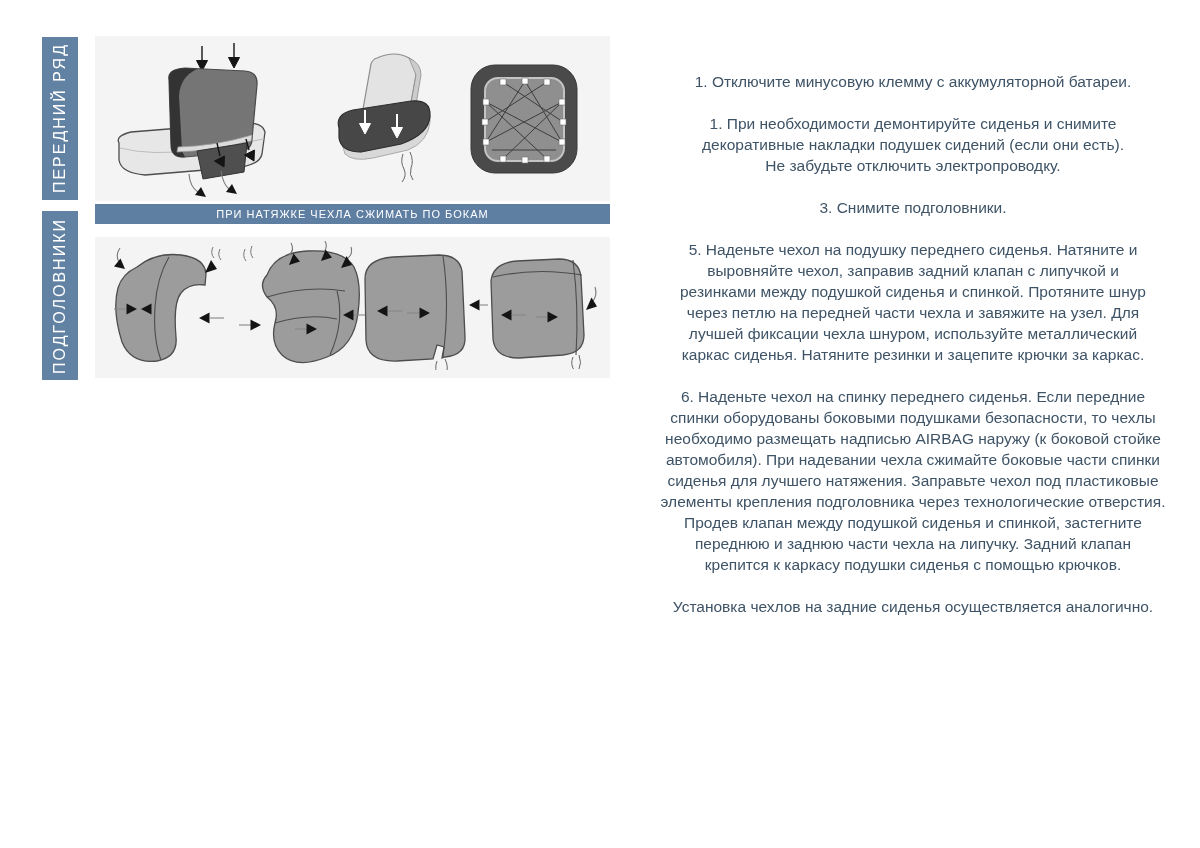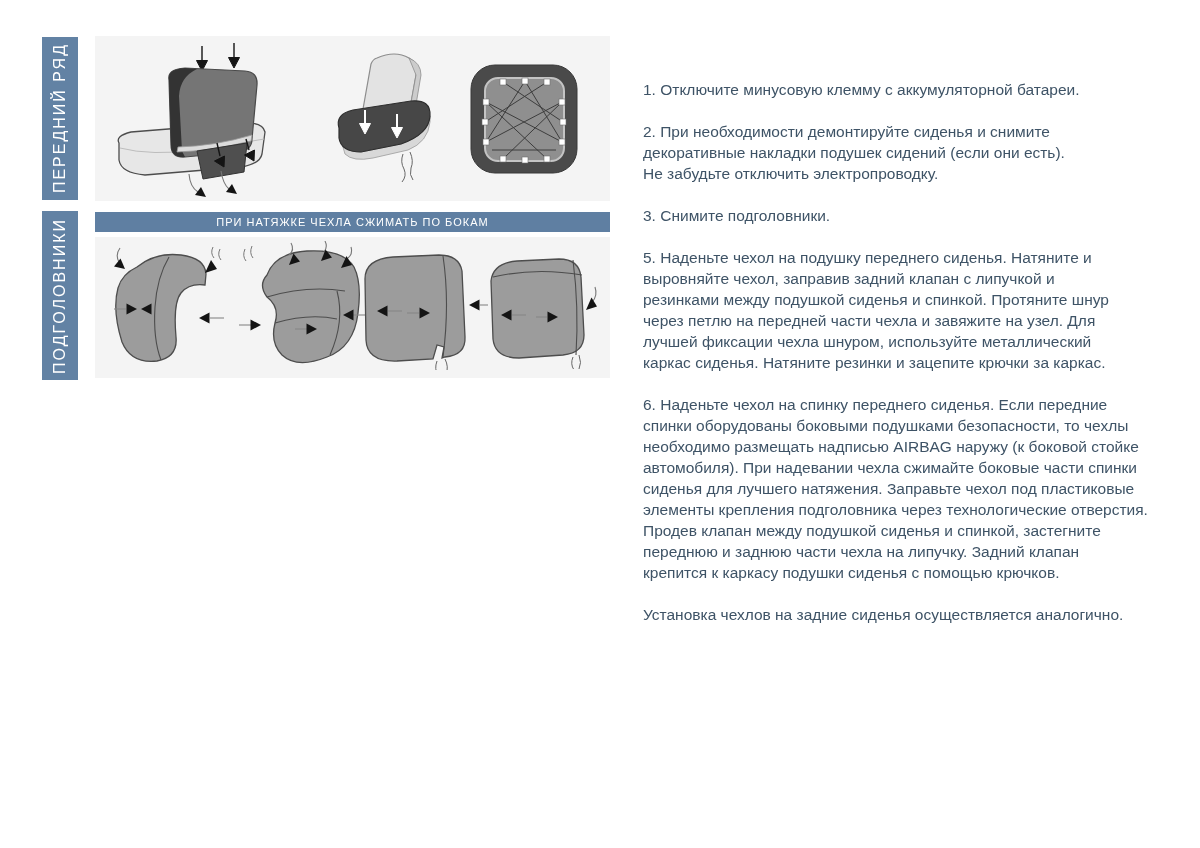--- a/index.html
+++ b/index.html
@@ -14,27 +14,27 @@
   .vlabel-front { left:42px; top:37px; height:163px; }
   .vlabel-head  { left:42px; top:211px; height:169px; }
 
   
   .panel { position:absolute; background:#f4f4f4; }
   .panel-front { left:95px; top:36px; width:515px; height:165px; }
   .panel-head  { left:95px; top:237px; width:515px; height:141px; }
   .panel svg { position:absolute; }
 
   
-  .banner { position:absolute; left:95px; top:212px; width:515px; height:20px;
+  .banner { position:absolute; left:95px; top:204px; width:515px; height:20px;
             background:#5f7fa2; color:#fff; display:flex; align-items:center; justify-content:center;
             font-size:11px; letter-spacing:1px; }
 
   
   .instructions { position:absolute; left:643px; top:71px; width:540px; color:#3e5366; }
-  .instructions p { white-space:pre-line; font-size:15.5px; line-height:21px; margin:8px 0 21px 0; }
+  .instructions p { white-space:pre-line; font-size:15.5px; line-height:21px; margin:0 0 21px 0;text-align:center; }
 
   .illus-stroke { stroke:#4d4d4d; stroke-width:1.3; }
 </style>
 </head>
 <body>
 
 <div class="sheet">
 
   <aside class="vlabel vlabel-front">
     <span>ПЕРЕДНИЙ РЯД</span>
@@ -202,21 +202,21 @@
       </g>
       <g fill="none" stroke="#666666" stroke-width="1">
         <path d="M92,110 q-3,7 1,13"></path>
         <path d="M98,108 q3,8 0,14"></path>
       </g>
     </svg>
   </section>
 
   <main class="instructions">
     <p>1. Отключите минусовую клемму с аккумуляторной батареи.</p>
-    <p>2. При необходимости демонтируйте сиденья и снимите
+    <p>1. При необходимости демонтируйте сиденья и снимите
 декоративные накладки подушек сидений (если они есть).
 Не забудьте отключить электропроводку.</p>
     <p>3. Снимите подголовники.</p>
     <p>5. Наденьте чехол на подушку переднего сиденья. Натяните и
 выровняйте чехол, заправив задний клапан с липучкой и
 резинками между подушкой сиденья и спинкой. Протяните шнур
 через петлю на передней части чехла и завяжите на узел. Для
 лучшей фиксации чехла шнуром, используйте металлический
 каркас сиденья. Натяните резинки и зацепите крючки за каркас.</p>
     <p>6. Наденьте чехол на спинку переднего сиденья. Если передние

